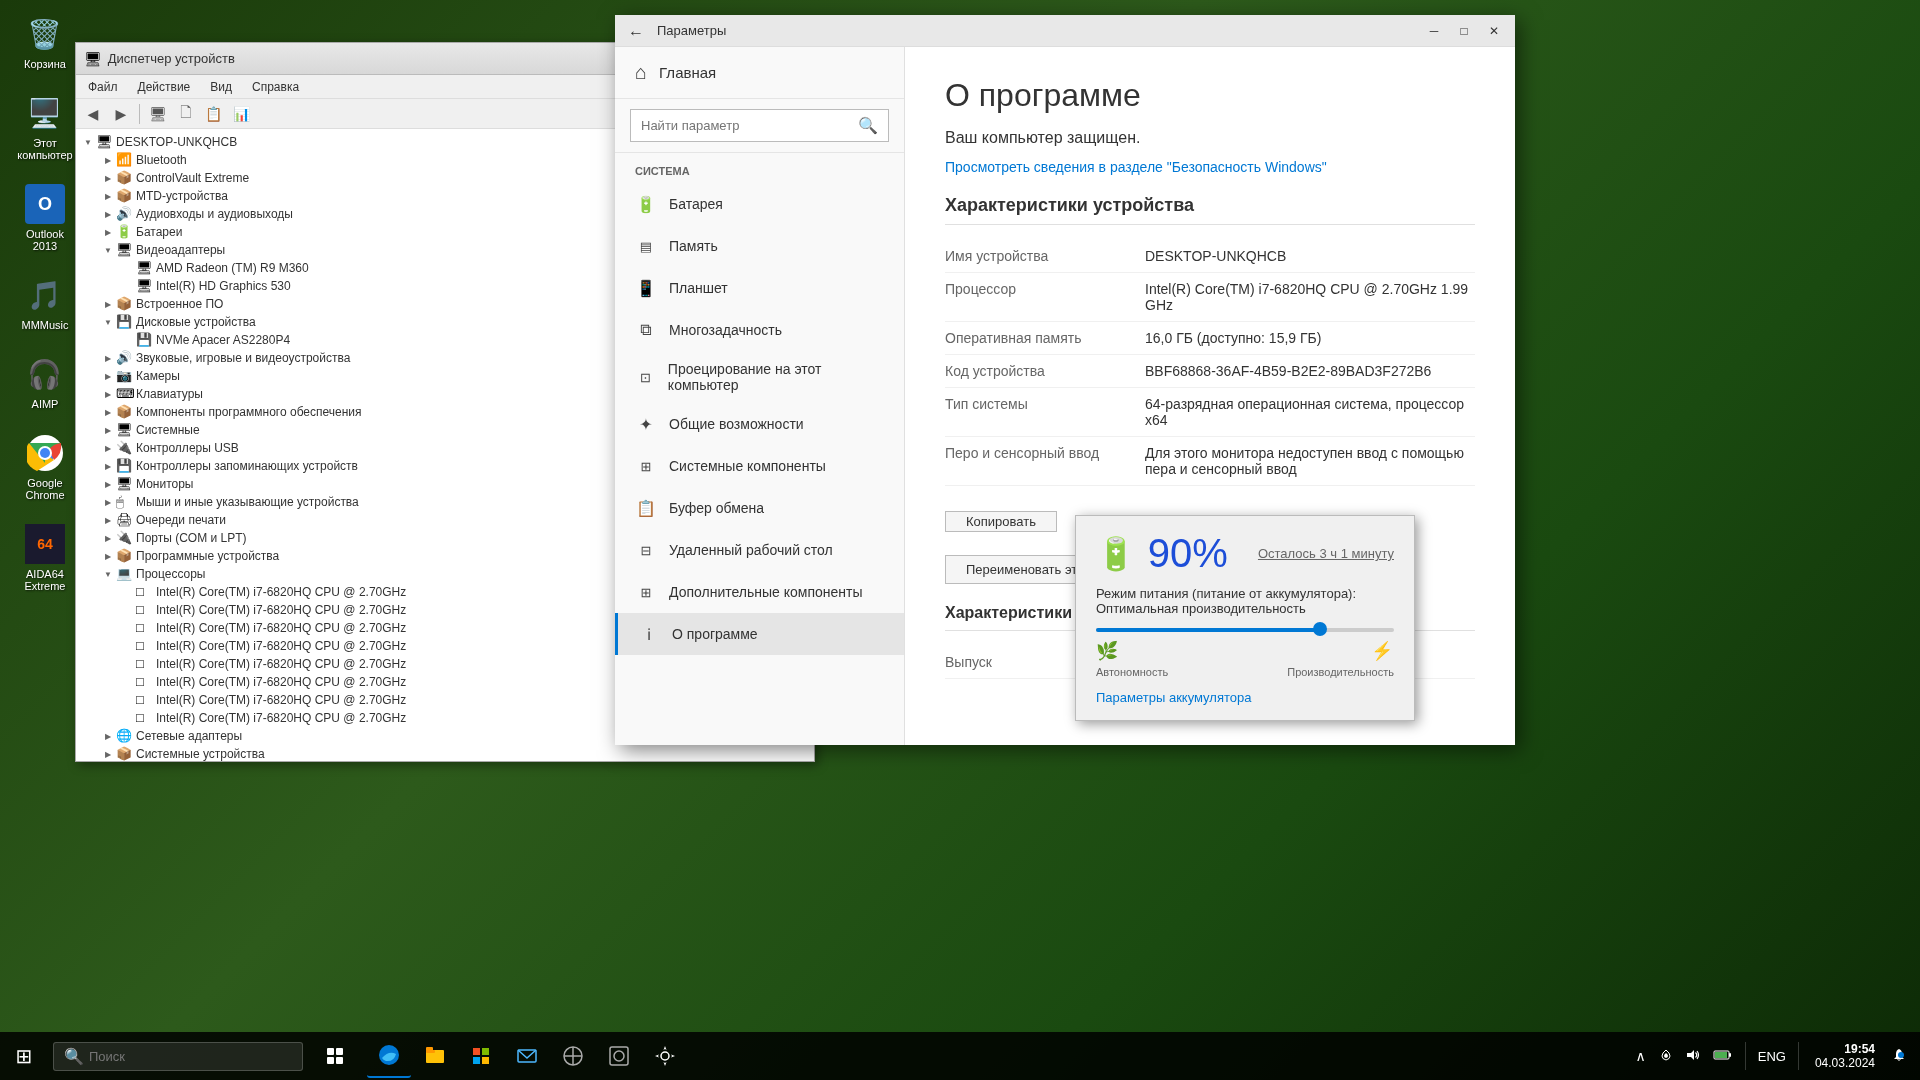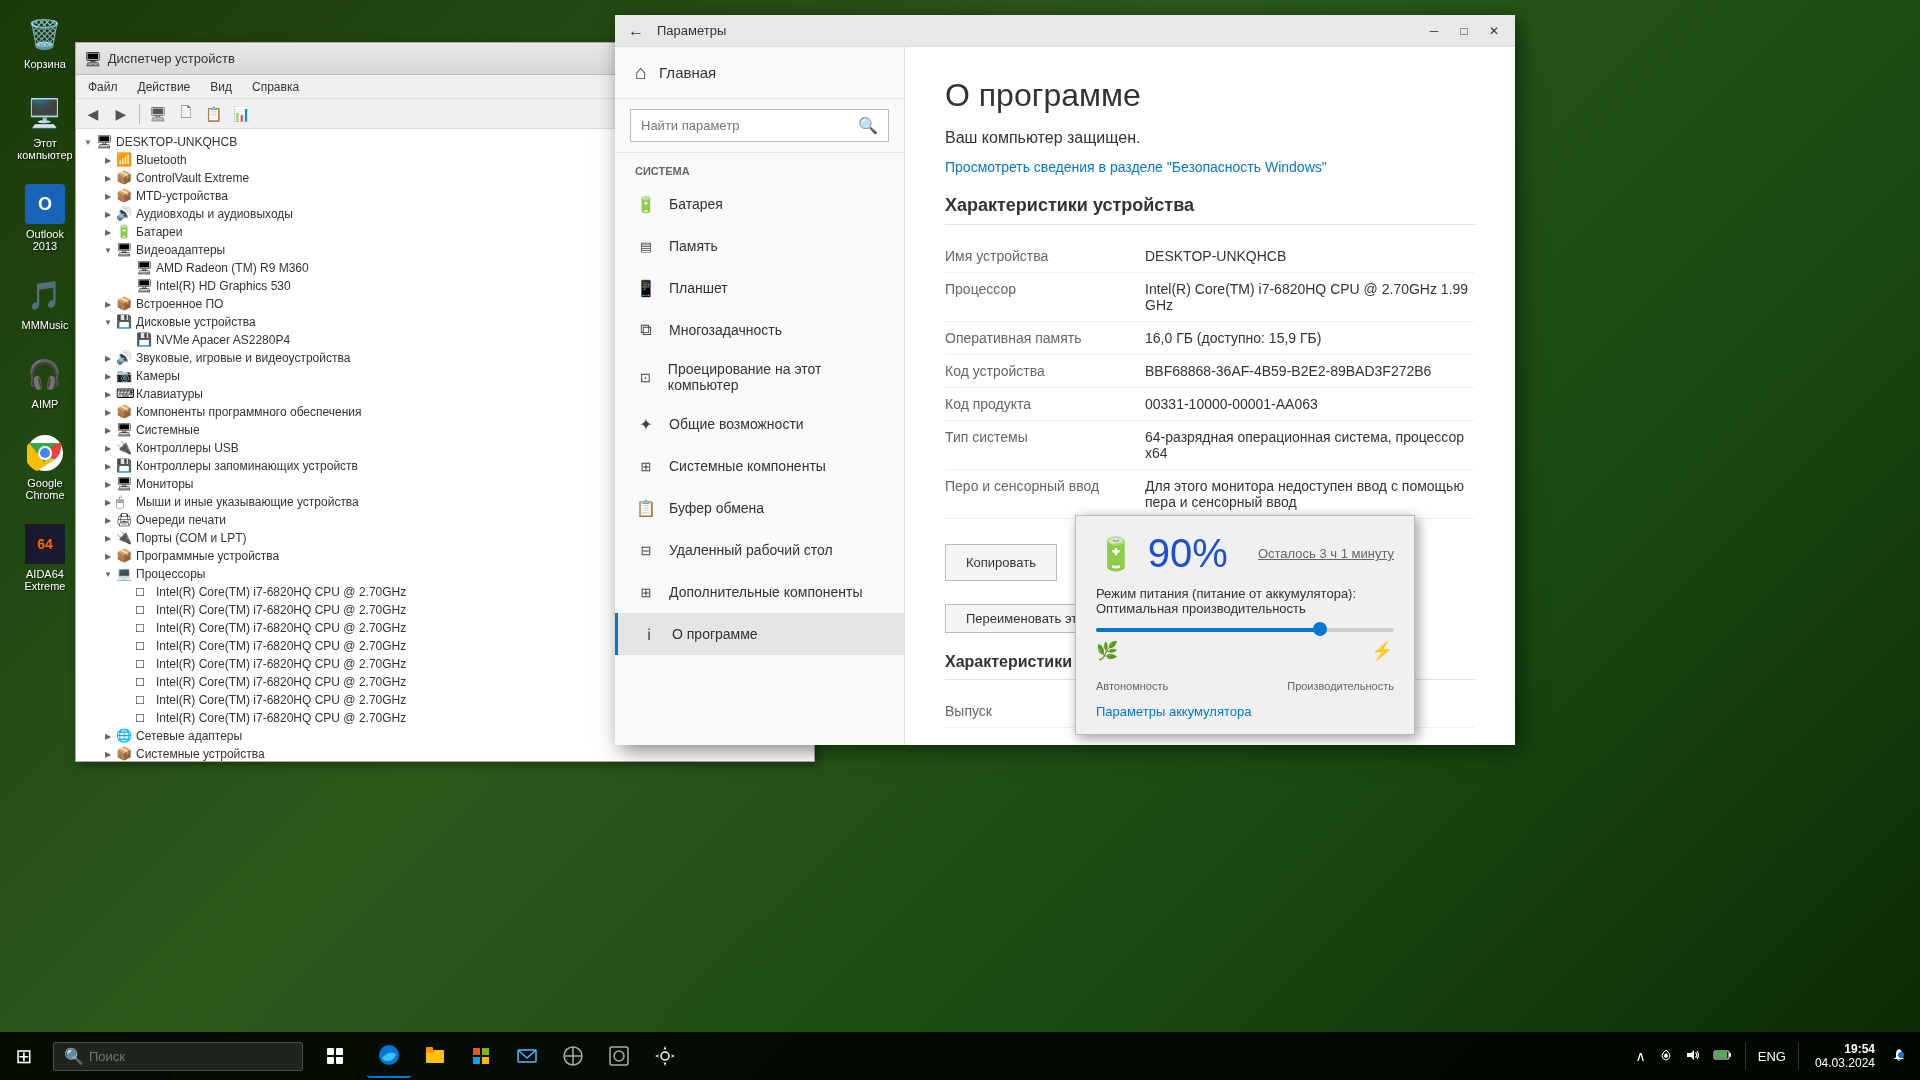--- a/index.html
+++ b/index.html
@@ -479,21 +479,21 @@
       font-weight: 400;
     }
 
     .info-table td:last-child {
       color: #333;
     }
 
     .copy-btn {
       background: #f5f5f5;
       border: 1px solid #bbb;
-      padding: 10px 20px;
+      padding: 2px 20px;
       font-size: 13px;
       cursor: pointer;
       color: #333;
       margin-top: 10px;
       margin-bottom: 15px;
     }
 
     .rename-btn {
       background: #f5f5f5;
       border: 1px solid #bbb;
@@ -579,21 +579,21 @@
       background: #0078d4;
       border-radius: 50%;
       transform: translateX(-50%);
     }
 
     .battery-slider-labels {
       display: flex;
       justify-content: space-between;
       font-size: 11px;
       color: #666;
-      margin-top: 18px;
+      margin-top: 4px;
     }
 
     .battery-slider-icons {
       display: flex;
       justify-content: space-between;
       font-size: 18px;
       color: #666;
       margin-bottom: 0;
     }
 
@@ -1003,24 +1003,20 @@
           </tr>
           <tr>
             <td>Оперативная память</td>
             <td>16,0 ГБ (доступно: 15,9 ГБ)</td>
           </tr>
           <tr>
             <td>Код устройства</td>
             <td>BBF68868-36AF-4B59-B2E2-89BAD3F272B6</td>
           </tr>
           <tr>
-            <td>Код продукта</td>
-            <td>00331-10000-00001-AA063</td>
-          </tr>
-          <tr>
             <td>Тип системы</td>
             <td>64-разрядная операционная система, процессор x64</td>
           </tr>
           <tr>
             <td>Перо и сенсорный ввод</td>
             <td>Для этого монитора недоступен ввод с помощью пера и сенсорный ввод</td>
           </tr>
         </tbody>
           </table>
 

